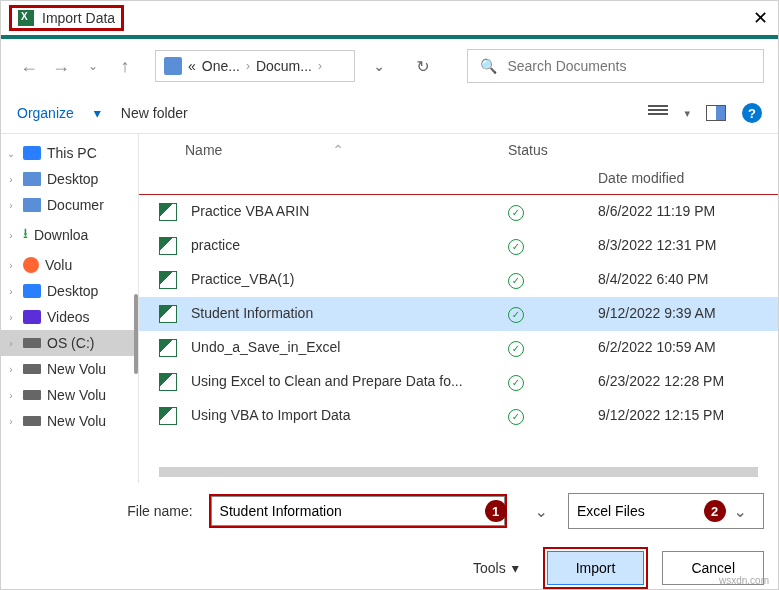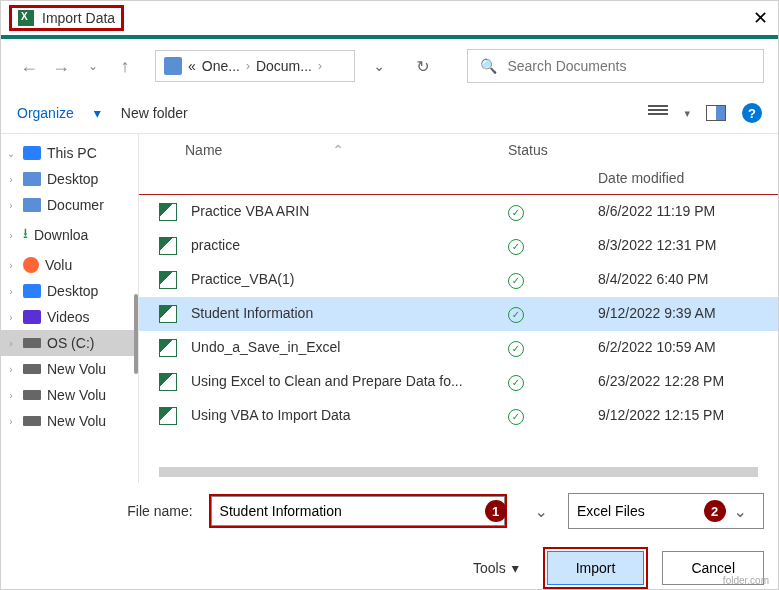--- a/index.html
+++ b/index.html
@@ -280,13 +280,13 @@
         <span>Tools</span>
         <span>▾</span>
       </div>
       <div class="import-wrap">
         <button class="btn import-b">Import</button>
       </div>
       <button class="btn">Cancel</button>
     </div>
   </div>
 </div>
-<div class="watermark">folder.com</div>
+<div class="watermark">wsxdn.com</div>
 
 </body></html>

